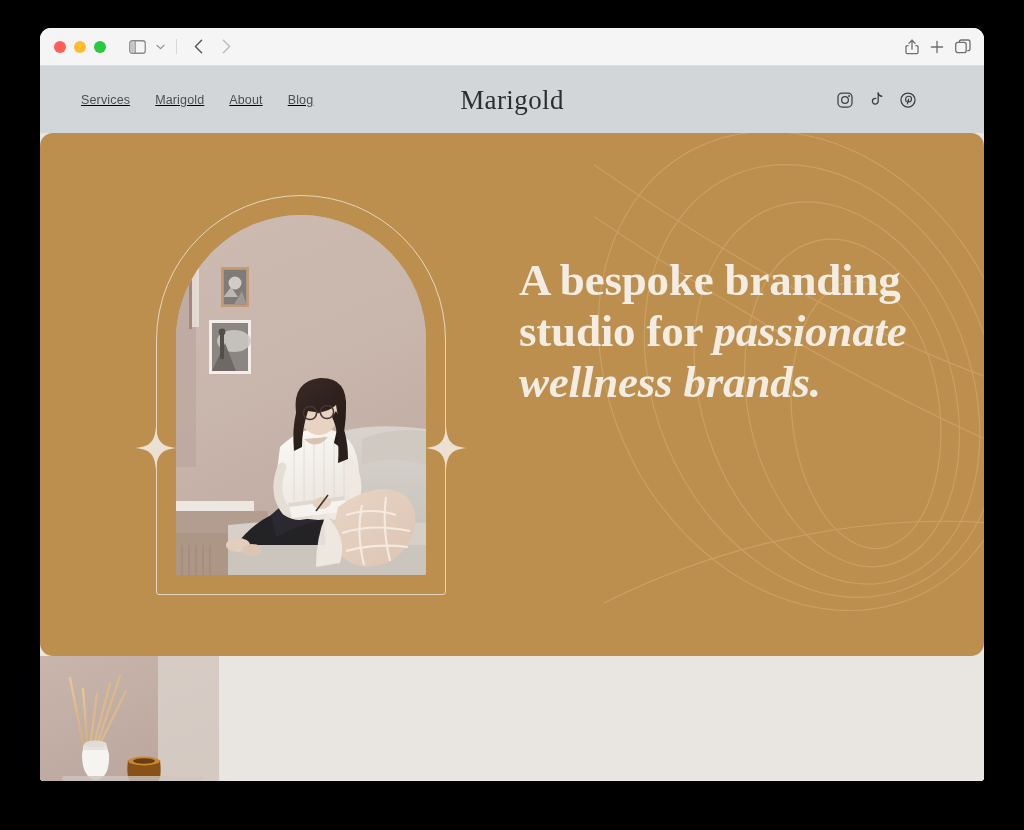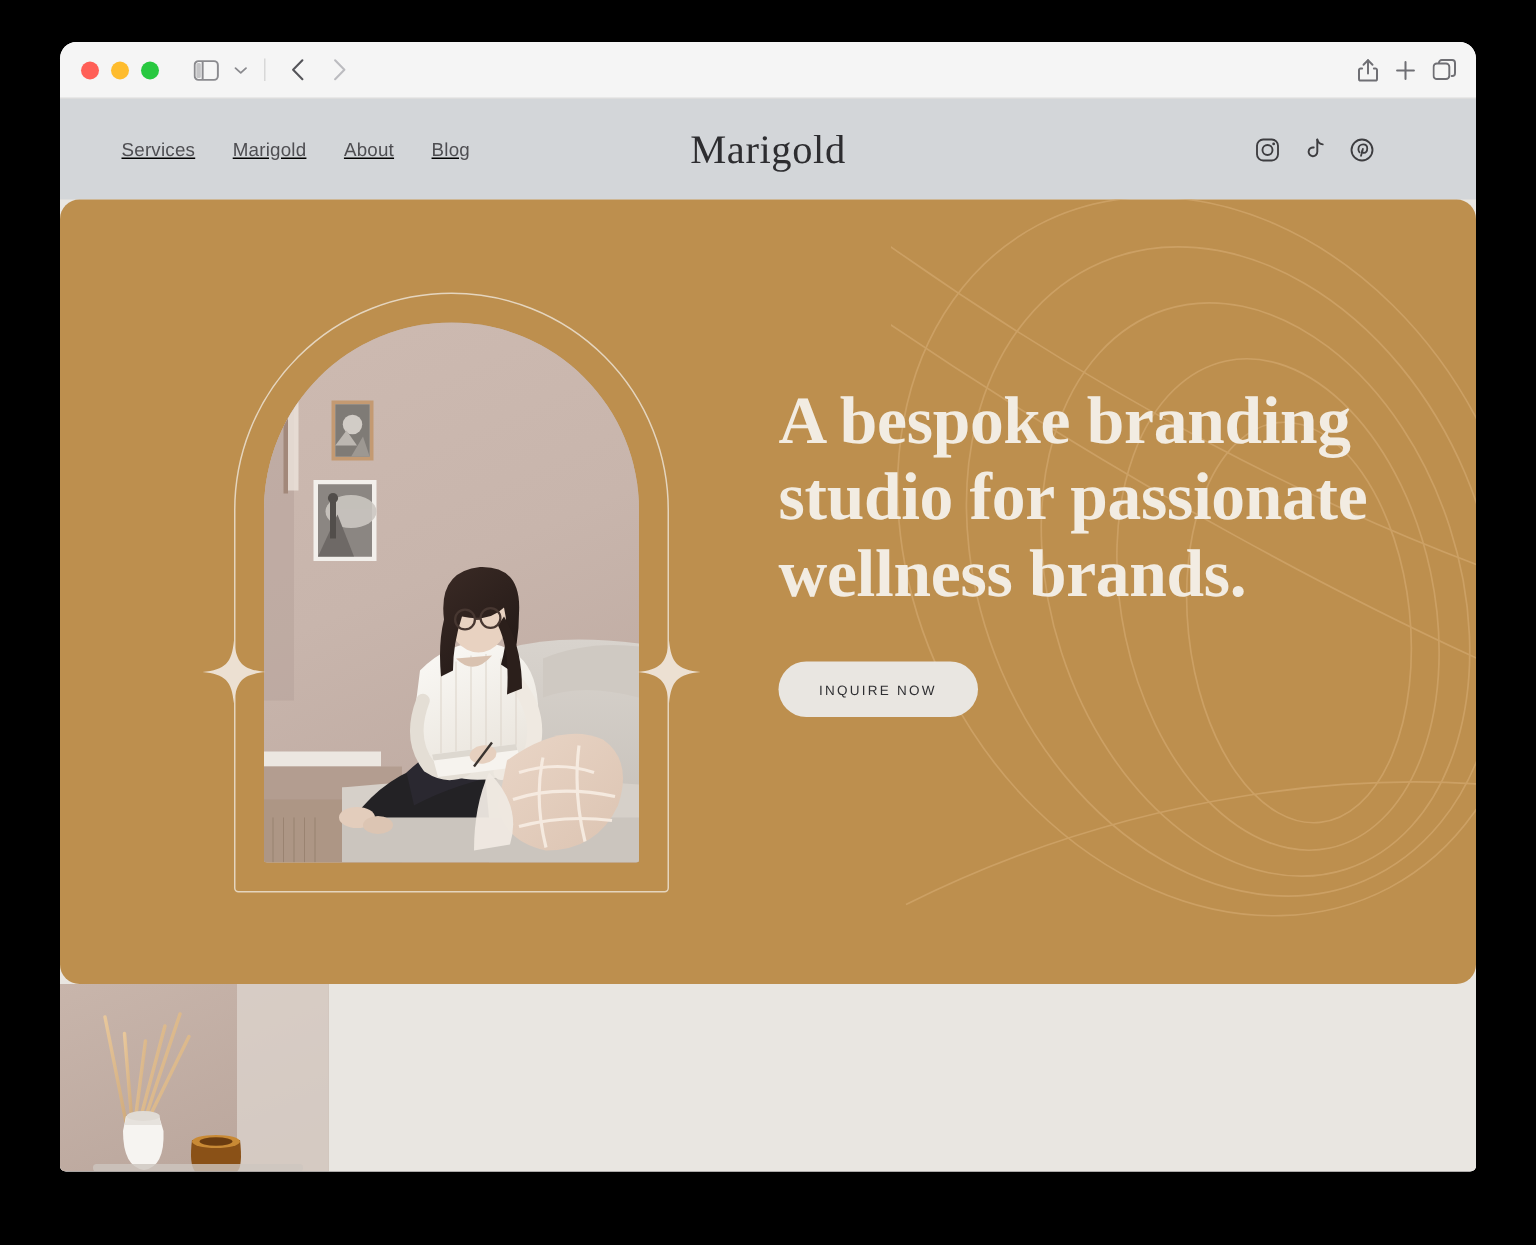--- a/index.html
+++ b/index.html
@@ -253,21 +253,21 @@
     top: 122px;
     width: 430px;
   }
   #hero-headline {
     font-family: "Liberation Serif", serif;
     font-size: 45px;
     line-height: 51px;
     color: #f2ece2;
     letter-spacing: -0.2px;
   }
-  #hero-headline .em { }
+  #hero-headline .em { font-style: italic; }
 
   #inquire-now-button {
     margin-top: 33px;
     background: #e9e6e1;
     border: none;
     border-radius: 22px;
     height: 37px;
     padding: 0 27px;
     font-size: 9px;
     letter-spacing: 1.5px;
@@ -545,21 +545,20 @@
             <path d="M20 0 C 21.5 14.5 25.5 18.5 40 20 C 25.5 21.5 21.5 25.5 20 40 C 18.5 25.5 14.5 21.5 0 20 C 14.5 18.5 18.5 14.5 20 0 Z" fill="#ece0d2"></path>
           </svg>
         </div>
 
         <div id="hero-copy">
           <h1 id="hero-headline">
             <span>A bespoke branding</span><br>
             <span>studio for </span><span class="em">passionate</span><br>
             <span class="em">wellness brands.</span>
           </h1>
-          <button id="inquire-now-button">INQUIRE NOW</button>
         </div>
       </section>
 
       <section id="next-section">
         <div id="diffuser-photo" title="White ceramic reed diffuser with rattan sticks beside an amber glass candle on a glass tray">
           <svg class="photo-inner" viewBox="0 0 179 125" preserveAspectRatio="xMidYMid slice">
             <defs>
               <linearGradient id="wall2" x1="0" y1="0" x2="0.6" y2="1">
                 <stop offset="0" stop-color="#c8b5ab"></stop>
                 <stop offset="1" stop-color="#bba79d"></stop>

